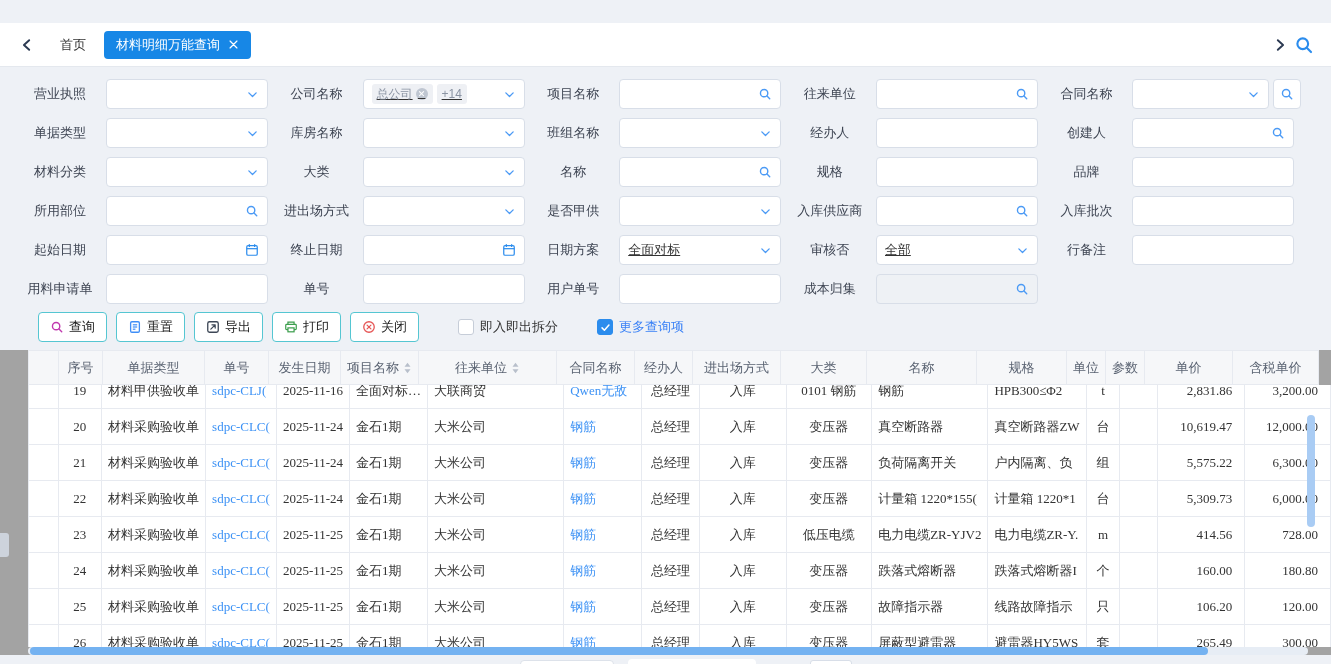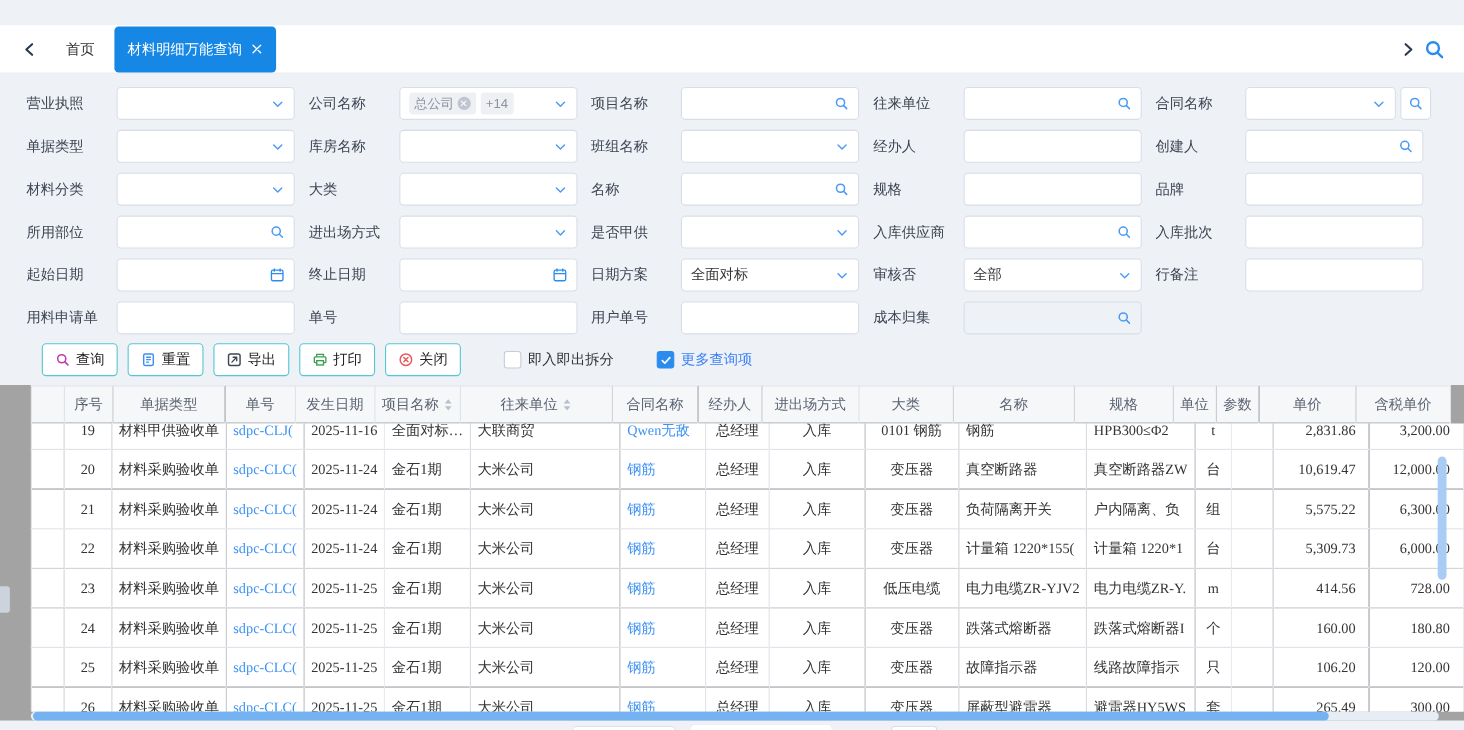--- a/index.html
+++ b/index.html
@@ -3,32 +3,32 @@
 <meta charset="utf-8">
 <style>
   * { margin:0; padding:0; box-sizing:border-box; }
   html,body { width:1331px; height:664px; overflow:hidden; }
   body { font-family:"Liberation Sans","DejaVu Sans",sans-serif; background:#eef1f6; position:relative; font-size:13px; color:#333; }
 
   
   .topbar { height:44px; background:#fff; border-bottom:1px solid #e4e8ee; display:flex; align-items:center; padding:0 14px 0 16px;margin-top:23px; }
   .nav-chev { width:22px; height:22px; display:flex; align-items:center; justify-content:center; color:#2c3a52; cursor:pointer; }
   .home-tab { margin:0 18px 0 22px; color:#333; cursor:pointer; }
-  .active-tab { background:#1787e6; color:#fff; border-radius:4px; height:42px; display:flex; align-items:center; padding:0 12px; gap:8px; cursor:pointer; }
+  .active-tab { background:#1787e6; color:#fff; border-radius:4px; height:28px; display:flex; align-items:center; padding:0 12px; gap:8px; cursor:pointer; }
   .tab-close { display:flex; align-items:center; cursor:pointer; }
   .spacer { flex:1; }
   .proj-select { width:234px; height:30px; background:#fff; border:1px solid #e1e6ee; border-radius:4px; display:flex; align-items:center; padding:0 10px; margin:0 10px 0 14px; cursor:pointer; }
   .proj-select .ph { color:#aab2c0; flex:1; }
   .topbar-search { width:26px; height:26px; display:flex; align-items:center; justify-content:center; color:#2b8ced; cursor:pointer; }
 
   
   .filters { padding:12px 30px 4px 24px; display:grid; grid-template-columns:repeat(5,1fr); column-gap:6px; row-gap:9px; }
   .f-cell { display:flex; align-items:center; height:30px; }
-  .f-label { width:82px; text-align:left; padding-right:10px; color:#3d4452; white-space:nowrap; flex:none; }
-  .control { flex:1; max-width:162px; height:30px; background:#fff; border:1px solid #d8dee8; border-radius:4px; display:flex; align-items:center; padding:0 8px; gap:4px; position:relative; }
+  .f-label { width:82px; text-align:center; padding-right:10px; color:#3d4452; white-space:nowrap; flex:none; }
+  .control { flex:1; max-width:162px; height:30px; background:#fff; border:1px solid #d8dee8; border-radius:4px; display:flex; align-items:center; padding:0 8px; gap:4px; position:relative;text-decoration:underline; }
   .control.disabled { background:#eef1f5; }
   .control .c-val { flex:1; color:#333; white-space:nowrap; overflow:hidden; }
   .control .c-icon { flex:none; display:flex; align-items:center; color:#4b9af5; }
   .tagbox { gap:4px; }
   .tag { background:#eef0f4; border-radius:3px; color:#8a93a2; font-size:12px; height:20px; display:flex; align-items:center; padding:0 5px; gap:3px; white-space:nowrap; }
   .tag .tclose { width:12px; height:12px; border-radius:50%; background:#bfc6d1; color:#fff; font-size:9px; display:flex; align-items:center; justify-content:center; cursor:pointer; }
   .side-search { width:28px; height:30px; border:1px solid #d8dee8; border-radius:4px; background:#fff; margin-left:4px; display:flex; align-items:center; justify-content:center; color:#4b9af5; cursor:pointer; flex:none; }
 
   
   .toolbar { display:flex; align-items:center; padding:4px 0 8px 38px; gap:9px; }

